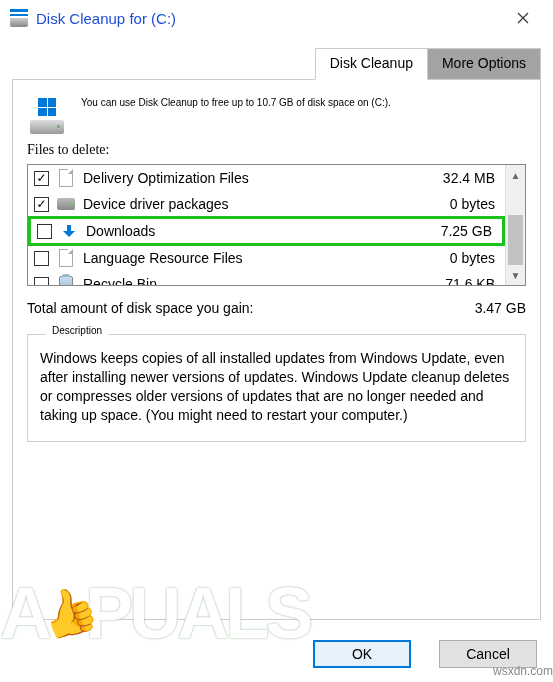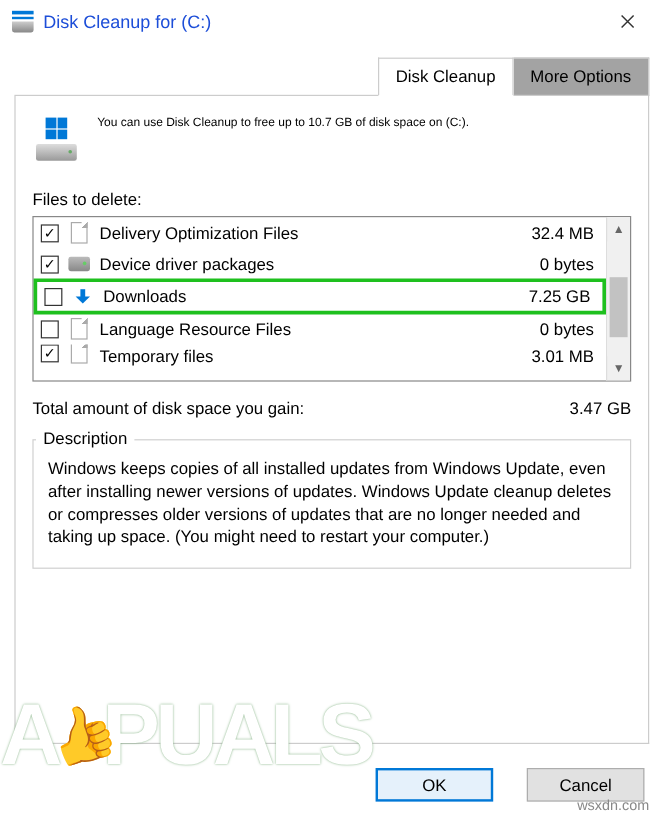--- a/index.html
+++ b/index.html
@@ -23,52 +23,52 @@
 .tab-content { border: 1px solid #ccc; border-top: none; padding: 16px 14px 14px 14px; background: #fff; height: 540px; }
 
 .intro { display: flex; gap: 14px; }
 .intro-icon { width: 40px; height: 40px; display: flex; flex-direction: column; align-items: center; justify-content: center; }
 .intro-icon .winlogo { display: grid; grid-template-columns: 1fr 1fr; grid-template-rows: 1fr 1fr; gap: 1px; width: 18px; height: 18px; }
 .intro-icon .winlogo div { background: #0078d7; }
 .intro-icon .drive { width: 34px; height: 14px; background: linear-gradient(to bottom, #ddd, #999); border-radius: 2px; margin-top: 4px; position: relative; }
 .intro-icon .drive::after { content: ""; position: absolute; right: 4px; top: 5px; width: 3px; height: 3px; background: #6a6; border-radius: 50%; }
 .intro-text { flex: 1; font-size: 10px; line-height: 1.35; }
 
-.section-label { font-size: 14px; margin-top: 22px; margin-bottom: 6px; }
-
-.filelist-wrap { display: flex; border: 1px solid #888; height: 138px; }
+.section-label { font-size: 14px; margin-top: 6px; margin-bottom: 6px; font-family: Liberation Serif, serif; }
+
+.filelist-wrap { display: flex; border: 1px solid #888; height: 122px; }
 .filelist { flex: 1; overflow: hidden; }
 .row { display: flex; align-items: center; height: 26px; font-size: 14px; padding: 0 6px 0 6px; }
 .row.highlight { border: 3px solid #1ec01e; border-left-width: 4px; border-right-width: 4px; margin: -1px; height: 30px; position: relative; z-index: 5; }
 .row .cb { width: 15px; height: 15px; border: 1px solid #333; margin-right: 8px; display: flex; align-items: center; justify-content: center; font-size: 12px; background:#fff; }
 .row .cb.checked::after { content: "✓"; color: #000; line-height: 1; }
 .row .ficon { width: 18px; height: 18px; margin-right: 8px; display:flex; align-items:center; justify-content:center; }
 .row .fname { flex: 1; white-space: nowrap; overflow: hidden; }
 .row .fsize { text-align: right; padding-right: 4px; white-space: nowrap; }
 .row.cut { height: 20px; overflow:hidden; }
 .row.cut .cb, .row.cut .ficon { margin-top:-6px;}
 .scroll { width: 20px; background: #f0f0f0; display: flex; flex-direction: column; border-left: 1px solid #ddd; }
 .scroll .arrow { height: 20px; display: flex; align-items: center; justify-content: center; color: #666; font-size: 10px; }
 .scroll .track { flex: 1; background: #f0f0f0; position: relative; }
 .scroll .thumb { position: absolute; left: 2px; right: 2px; top: 30px; height: 50px; background: #c2c2c2; }
 
 .total-line { display: flex; font-size: 14px; margin-top: 14px; gap: 24px; }
 .total-line .lbl { flex: 1; }
 
 .groupbox { border: 1px solid #d0d0d0; margin-top: 18px; padding: 14px 12px 16px 12px; position: relative; }
-.groupbox .legend { position: absolute; top: -10px; left: 2px; background: #fff; padding: 0 6px; font-size: 14px; }
+.groupbox .legend { position: absolute; top: -10px; left: 18px; background: #fff; padding: 0 6px; font-size: 10px; }
 .groupbox .body { font-size: 14px; line-height: 1.35; }
 
 .buttons { position: absolute; right: 16px; bottom: 14px; display: flex; gap: 28px; }
 .btn { width: 98px; height: 28px; font-size: 14px; background: #e1e1e1; border: 1px solid #adadad; display: flex; align-items: center; justify-content: center; }
 .btn.primary { border: 2px solid #0078d7; background: #e5f1fb; }
 
 .watermark-a { position: absolute; left: 0; bottom: 28px; font-size: 72px; font-weight: 900; color: #fff; text-shadow: 0 0 2px #7a7; font-family: Arial, sans-serif; letter-spacing: -4px; display:flex; align-items:center;}
 .watermark-a .thumb { display:inline-block; transform: rotate(-20deg); font-size:46px; margin: 0 -8px; color:#f4c9a8; text-shadow:none;}
-.watermark-site { position: absolute; right: 12px; bottom: 4px; font-size: 12px; color: #888; font-family: Arial, sans-serif; }
+.watermark-site { position: absolute; right: 0; bottom: 4px; font-size: 12px; color: #888; font-family: Arial, sans-serif; }
 
 
 .ic-page { width:14px; height:18px; border:1px solid #aaa; background:#fff; position:relative; }
 .ic-page::after{content:""; position:absolute; top:-1px; right:-1px; width:5px; height:5px; background:linear-gradient(135deg,#fff 49%, #aaa 51%);}
 .ic-drive { width:18px; height:12px; background:linear-gradient(#bbb,#888); border-radius:2px; position:relative;}
 .ic-drive::after{content:""; position:absolute; right:3px; top:4px; width:3px;height:3px;border-radius:50%; background:#6c6;}
 .ic-down { position:relative; width:16px;height:16px;}
 .ic-down::before{content:""; position:absolute; left:6px; top:2px; width:4px; height:7px; background:#0078d7;}
 .ic-down::after{content:""; position:absolute; left:2px; top:8px; border-left:6px solid transparent; border-right:6px solid transparent; border-top:6px solid #0078d7;}
 .ic-bin { width:14px; height:16px; border:1px solid #888; background:linear-gradient(#cde,#9bc); border-radius: 2px 2px 3px 3px; position:relative;}
@@ -142,20 +142,28 @@
             <div class="fsize">7.25 GB</div>
           </div>
           <div class="row">
             <div class="cb"></div>
             <div class="ficon">
               <div class="ic-page"></div>
             </div>
             <div class="fname">Language Resource Files</div>
             <div class="fsize">0 bytes</div>
           </div>
+          <div class="row">
+            <div class="cb"></div>
+            <div class="ficon">
+              <div class="ic-bin"></div>
+            </div>
+            <div class="fname">Recycle Bin</div>
+            <div class="fsize">71.6 KB</div>
+          </div>
           <div class="row cut">
             <div class="cb checked"></div>
             <div class="ficon">
               <div class="ic-page"></div>
             </div>
             <div class="fname">Temporary files</div>
             <div class="fsize">3.01 MB</div>
           </div>
         </div>
       <div class="scroll">

